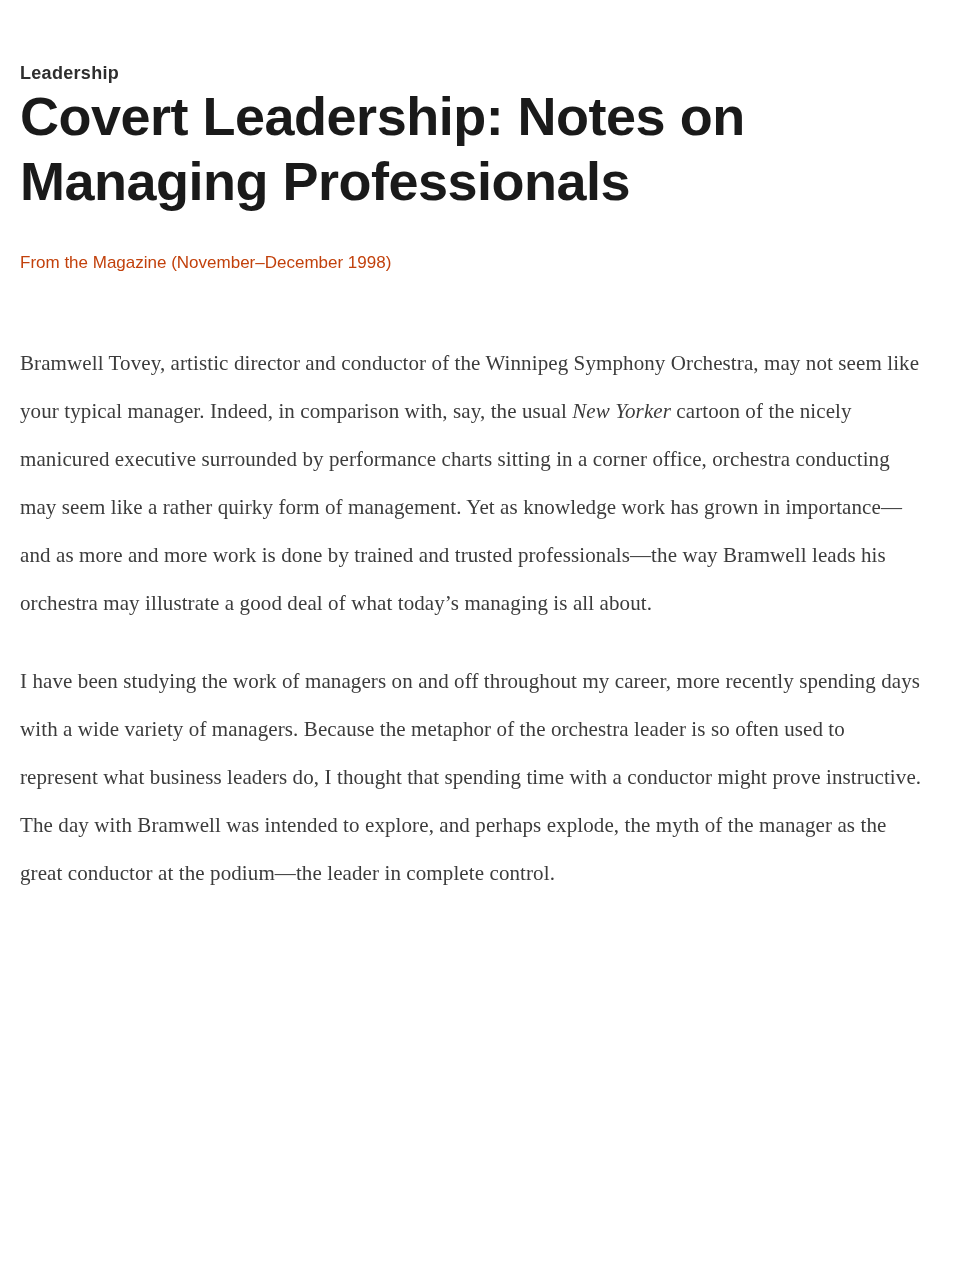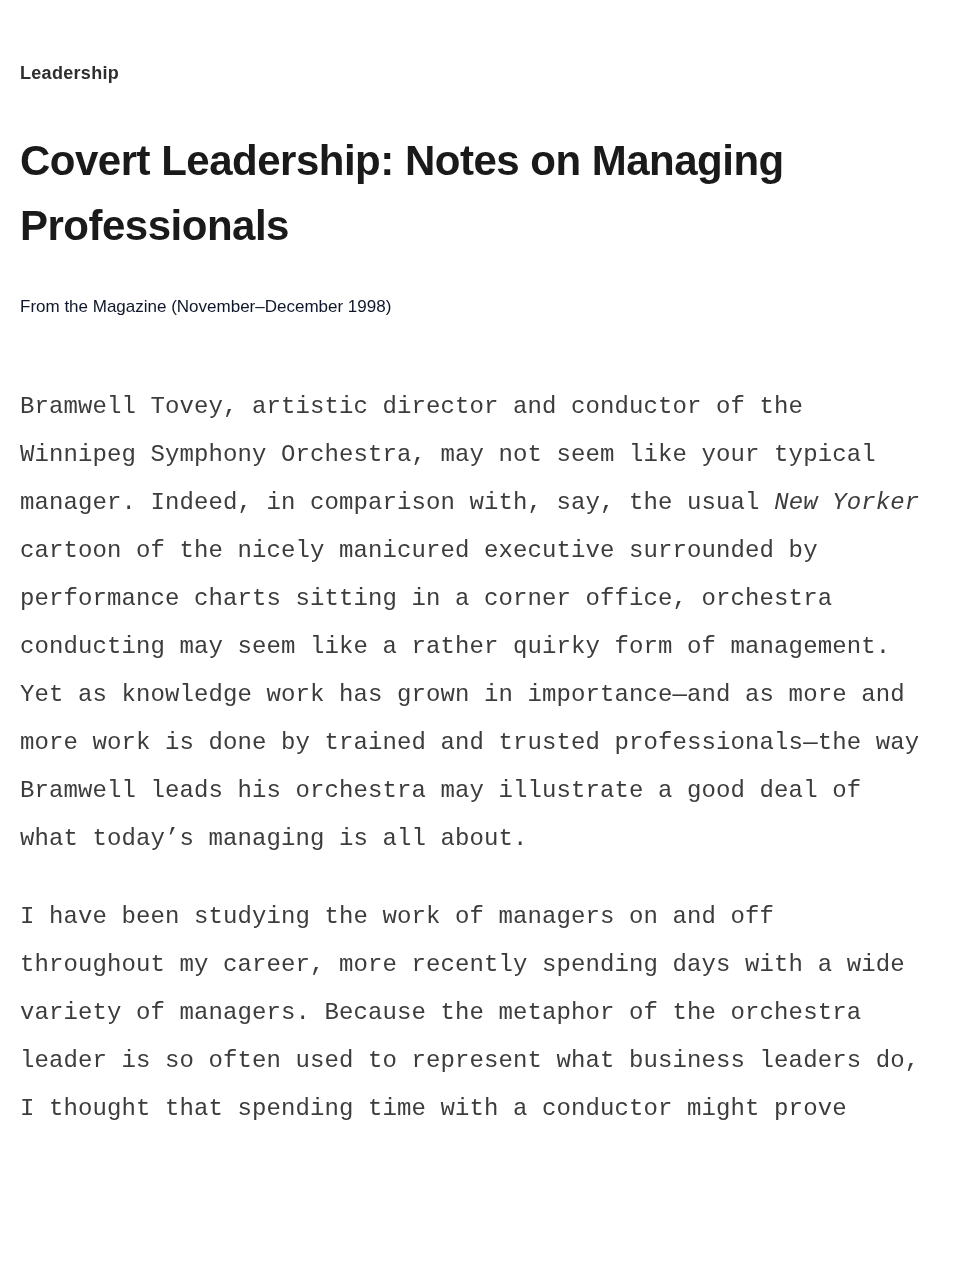--- a/index.html
+++ b/index.html
@@ -20,51 +20,50 @@
     font-family: "Liberation Sans", sans-serif;
     font-weight: bold;
     font-size: 18px;
     line-height: 22px;
     letter-spacing: 0.3px;
     color: #2e2e2e;
     text-decoration: none;
     cursor: pointer;
   }
   .title {
-    margin-top: 44px;
     font-family: "Liberation Sans", sans-serif;
     font-weight: bold;
-    font-size: 42px;
+    font-size: 54px;
     line-height: 65px;
     letter-spacing: -0.5px;
     color: #1a1a1a;
     max-width: 845px;
   }
   .byline {
     margin-top: 8px;
     font-family: "Liberation Sans", sans-serif;
     font-weight: normal;
     font-size: 25px;
     line-height: 30px;
     color: #2b2b2b;
   }
   .source-line {
     margin-top: 38px;
     font-family: "Liberation Sans", sans-serif;
     font-size: 17px;
     line-height: 21px;
-    color: #0f172a;
+    color: #c2410c;
   }
   .article-body {
     margin-top: 66px;
     max-width: 905px;
   }
   .article-body p {
-    font-family: Liberation Mono, monospace;
-    font-size: 24px;
+    font-family: Liberation Serif, serif;
+    font-size: 21px;
     line-height: 48px;
     letter-spacing: 0.1px;
     color: #3c3c3c;
     margin-bottom: 30px;
   }
   .article-body p em {
     font-style: italic;
   }
 </style>
 </head>

